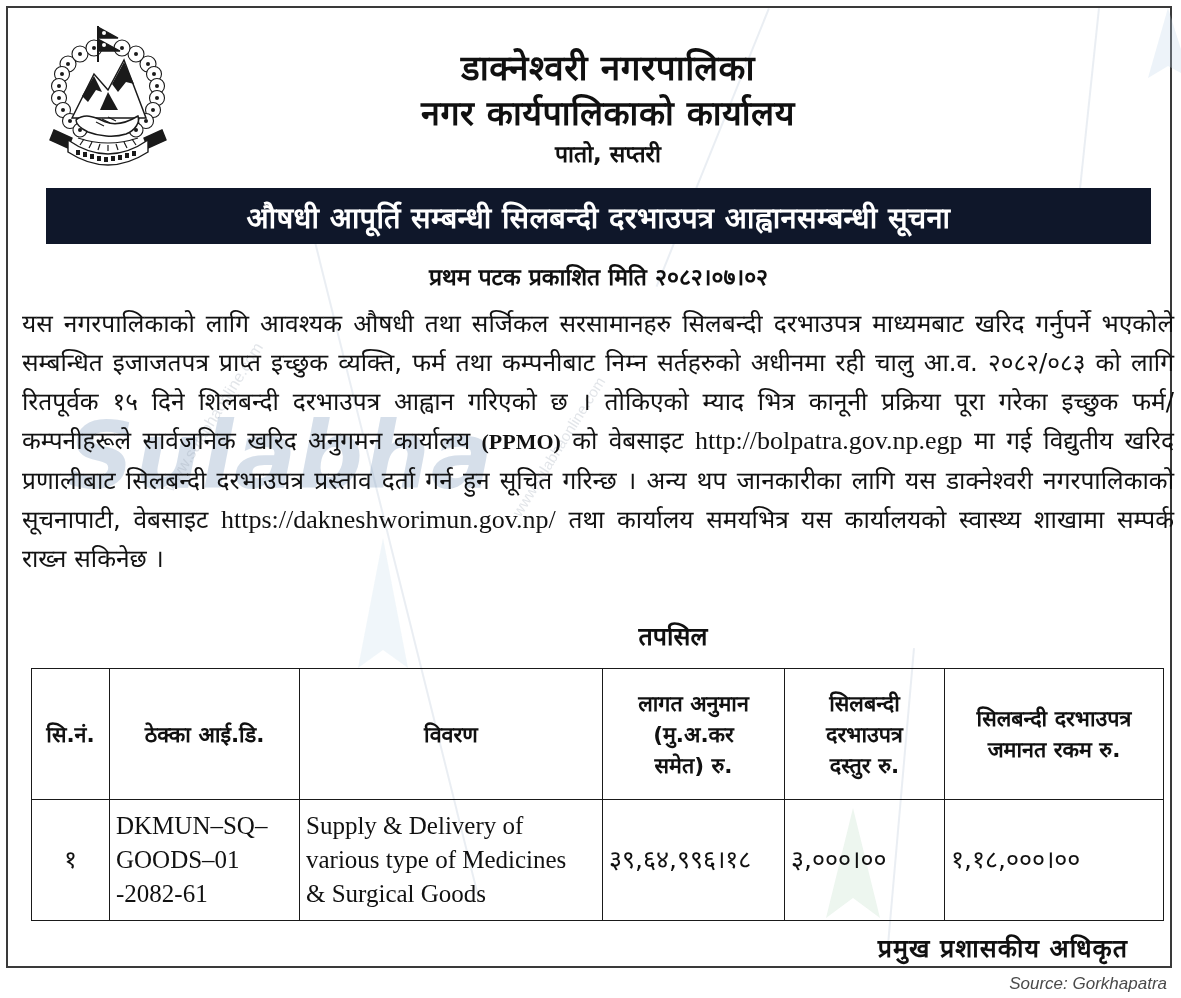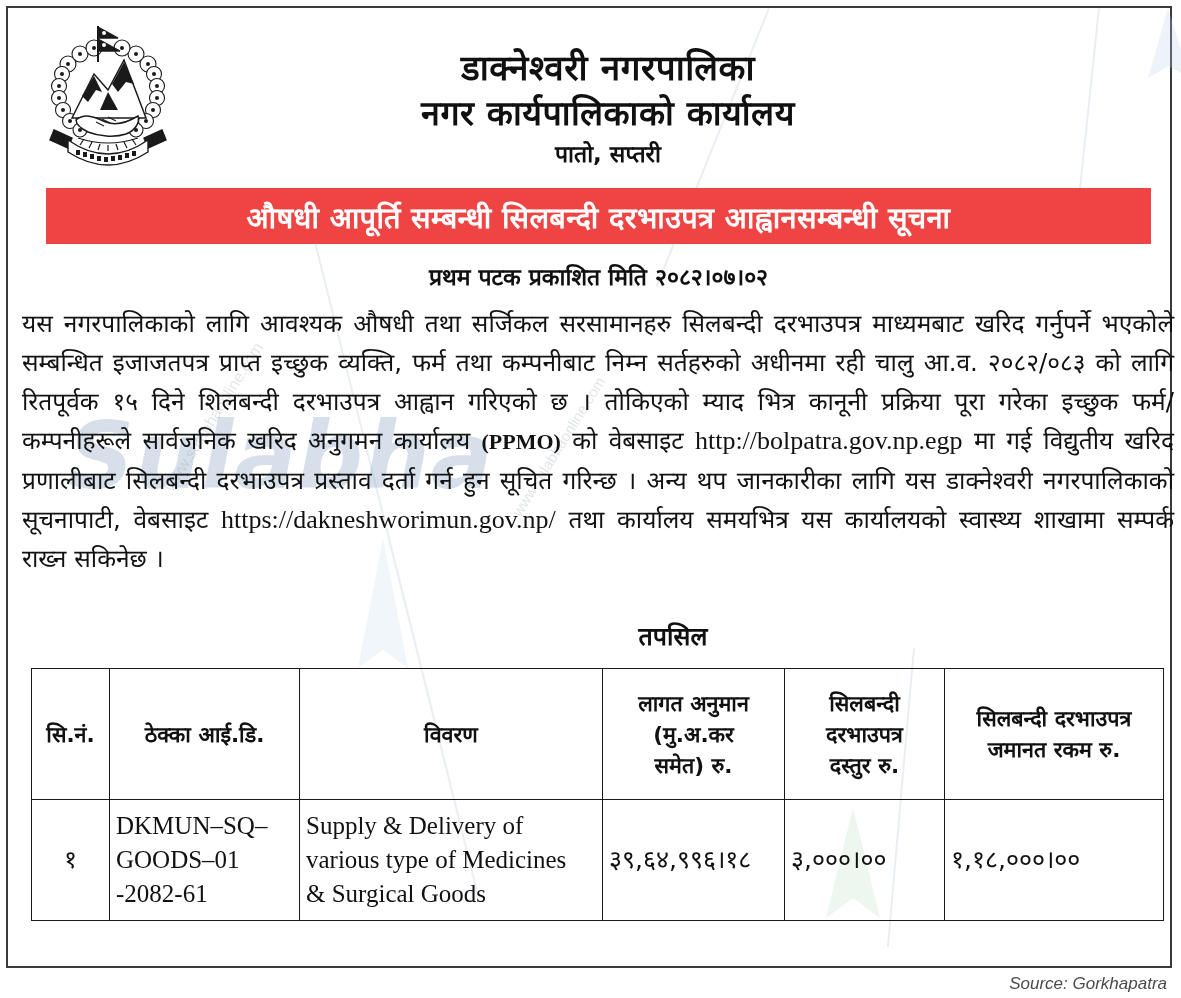--- a/index.html
+++ b/index.html
@@ -98,21 +98,21 @@
     color: #101010;
   }
 
   
   #banner {
     position: absolute;
     left: 38px;
     top: 180px;
     width: 1105px;
     height: 56px;
-    background: #ef4444;
+    background: #0f172a;
     display: flex;
     align-items: center;
     justify-content: center;
   }
   #banner .banner-text {
     font-family: "DejaVu Sans", sans-serif;
     font-size: 29px;
     font-weight: bold;
     color: #ffffff;
     letter-spacing: 0.3px;
@@ -428,18 +428,19 @@
             <div>various type of Medicines</div>
             <div>&amp; Surgical Goods</div>
           </td>
           <td class="cell-num">३९,६४,९९६।१८</td>
           <td class="cell-num">३,०००।००</td>
           <td class="cell-num">१,१८,०००।००</td>
         </tr>
       </tbody>
     </table>
 
+    <div id="signature">प्रमुख प्रशासकीय अधिकृत</div>
 
   </div>
 
   <div id="source-credit">Source: Gorkhapatra</div>
 
 </div>
 
 </body></html>

